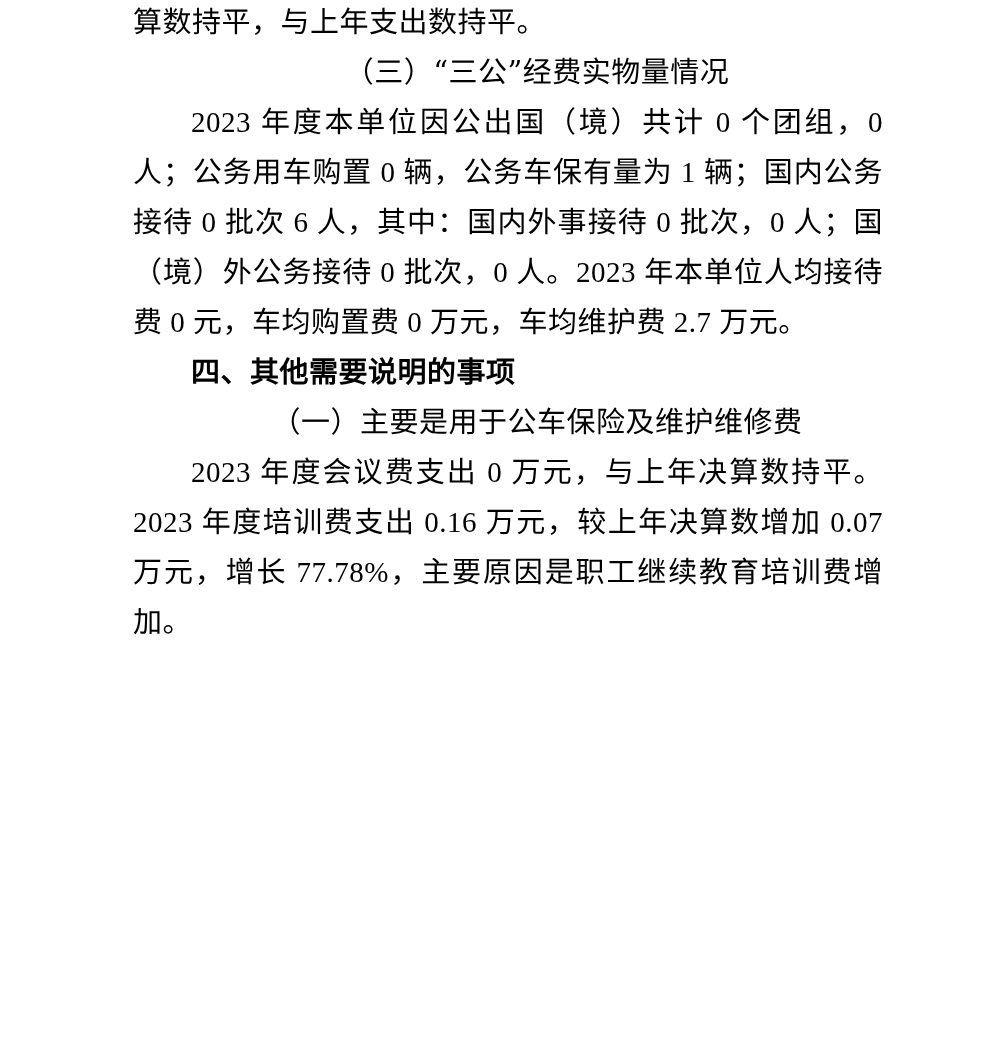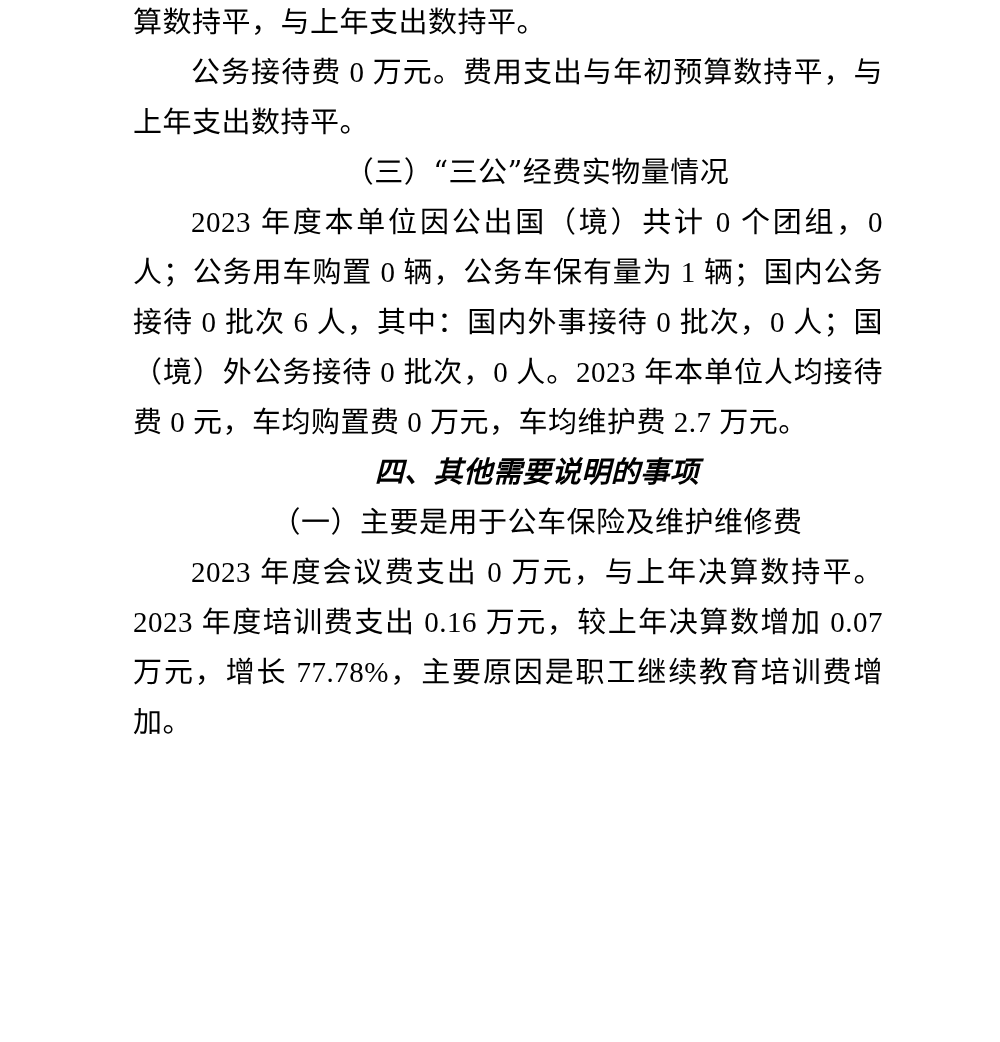--- a/index.html
+++ b/index.html
@@ -38,40 +38,38 @@
 
   
   .p-continuation {
     text-indent: 0 !important;
   }
 
   
   .p-heading-bold {
     font-family: "Liberation Sans", "DejaVu Sans", sans-serif;
     font-weight: bold;
-    text-align: center;
-    font-style: italic;
+    text-align: left;
   }
 
   
   .p-subheading-kaiti {
     font-family: "DejaVu Serif", "Liberation Serif", serif;
     text-align: center;
   }
 </style>
 </head>
 <body>
 
 <div class="doc-page">
 
   <p class="p-continuation">算数持平，与上年支出数持平。</p>
 
 
 
-  <p>公务接待费 0 万元。费用支出与年初预算数持平，与上年支出数持平。</p>
 
   <p class="p-subheading-kaiti">（三）“三公”经费实物量情况</p>
 
   <p>2023 年度本单位因公出国（境）共计 0 个团组，0 人；公务用车购置 0 辆，公务车保有量为 1 辆；国内公务接待 0 批次 6 人，其中：国内外事接待 0 批次，0 人；国（境）外公务接待 0 批次，0 人。2023 年本单位人均接待费 0 元，车均购置费 0 万元，车均维护费 2.7 万元。</p>
 
   <p class="p-heading-bold">四、其他需要说明的事项</p>
 
   <p class="p-subheading-kaiti">（一）主要是用于公车保险及维护维修费</p>
 
   <p>2023 年度会议费支出 0 万元，与上年决算数持平。2023 年度培训费支出 0.16 万元，较上年决算数增加 0.07 万元，增长 77.78%，主要原因是职工继续教育培训费增加。</p>

